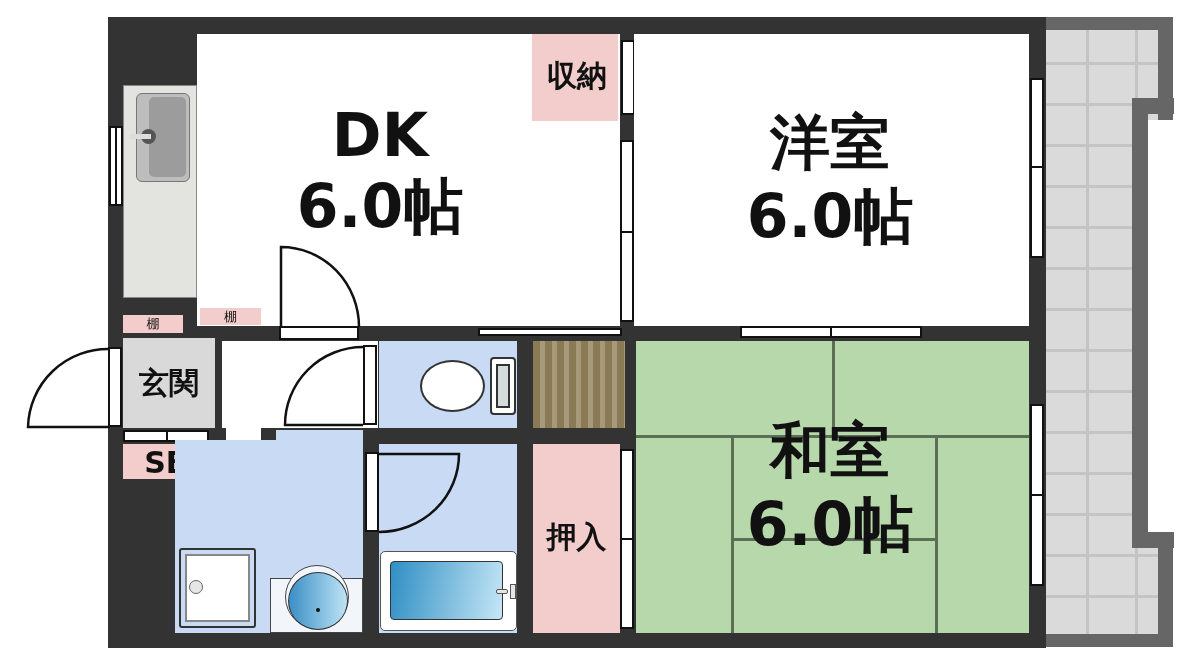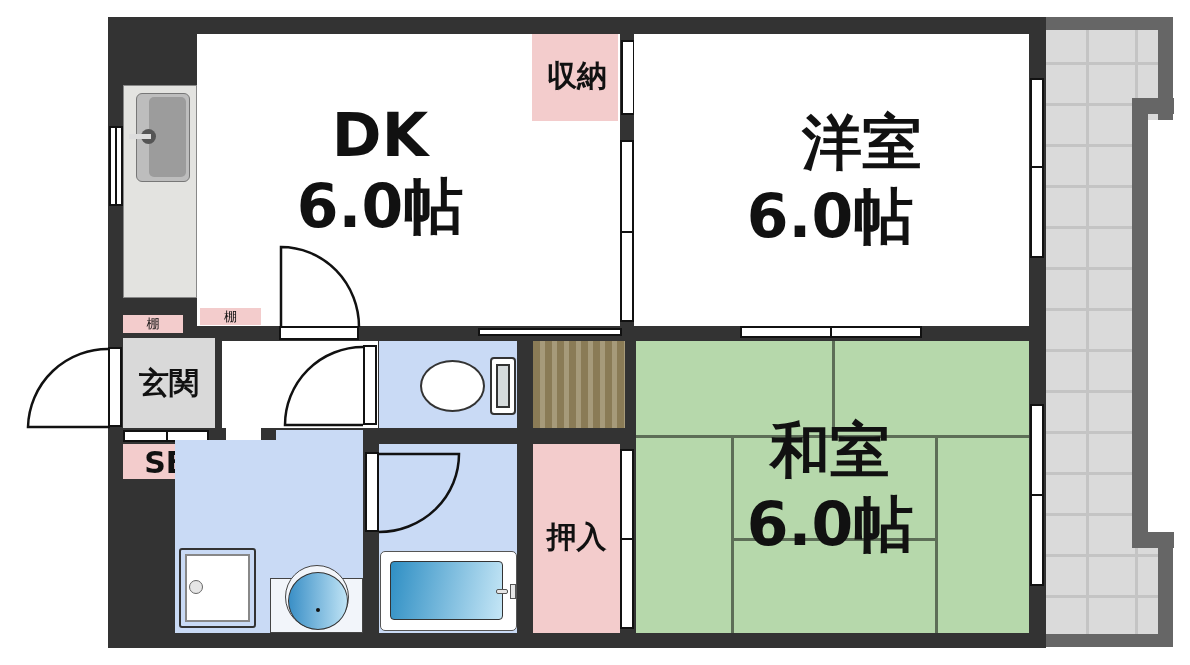--- a/index.html
+++ b/index.html
@@ -148,16 +148,16 @@
 <div class="tatami-line" style="left:832px;top:341px;width:3px;height:96px;"></div>
 <div class="tatami-line" style="left:636px;top:435px;width:393px;height:3px;"></div>
 <div class="tatami-line" style="left:731px;top:435px;width:3px;height:198px;"></div>
 <div class="tatami-line" style="left:935px;top:435px;width:3px;height:198px;"></div>
 <div class="tatami-line" style="left:731px;top:538px;width:206px;height:3px;"></div>
 <div class="win" style="left:1030px;top:404px;width:14px;height:182px;"></div>
 <div class="abs" style="left:1030px;top:494px;width:14px;height:2px;background:#111;"></div>
 
 <div class="lbl big" style="left:280px;top:105px;width:200px;">DK</div>
 <div class="lbl big" style="left:255px;top:176px;width:250px;">6.0帖</div>
-<div class="lbl big" style="left:762px;top:112px;width:200px;">洋室</div>
+<div class="lbl big" style="left:730px;top:112px;width:200px;">洋室</div>
 <div class="lbl big" style="left:705px;top:186px;width:250px;">6.0帖</div>
 <div class="lbl big" style="left:730px;top:420px;width:200px;">和室</div>
 <div class="lbl big" style="left:705px;top:494px;width:250px;">6.0帖</div>
 
 </body></html>

